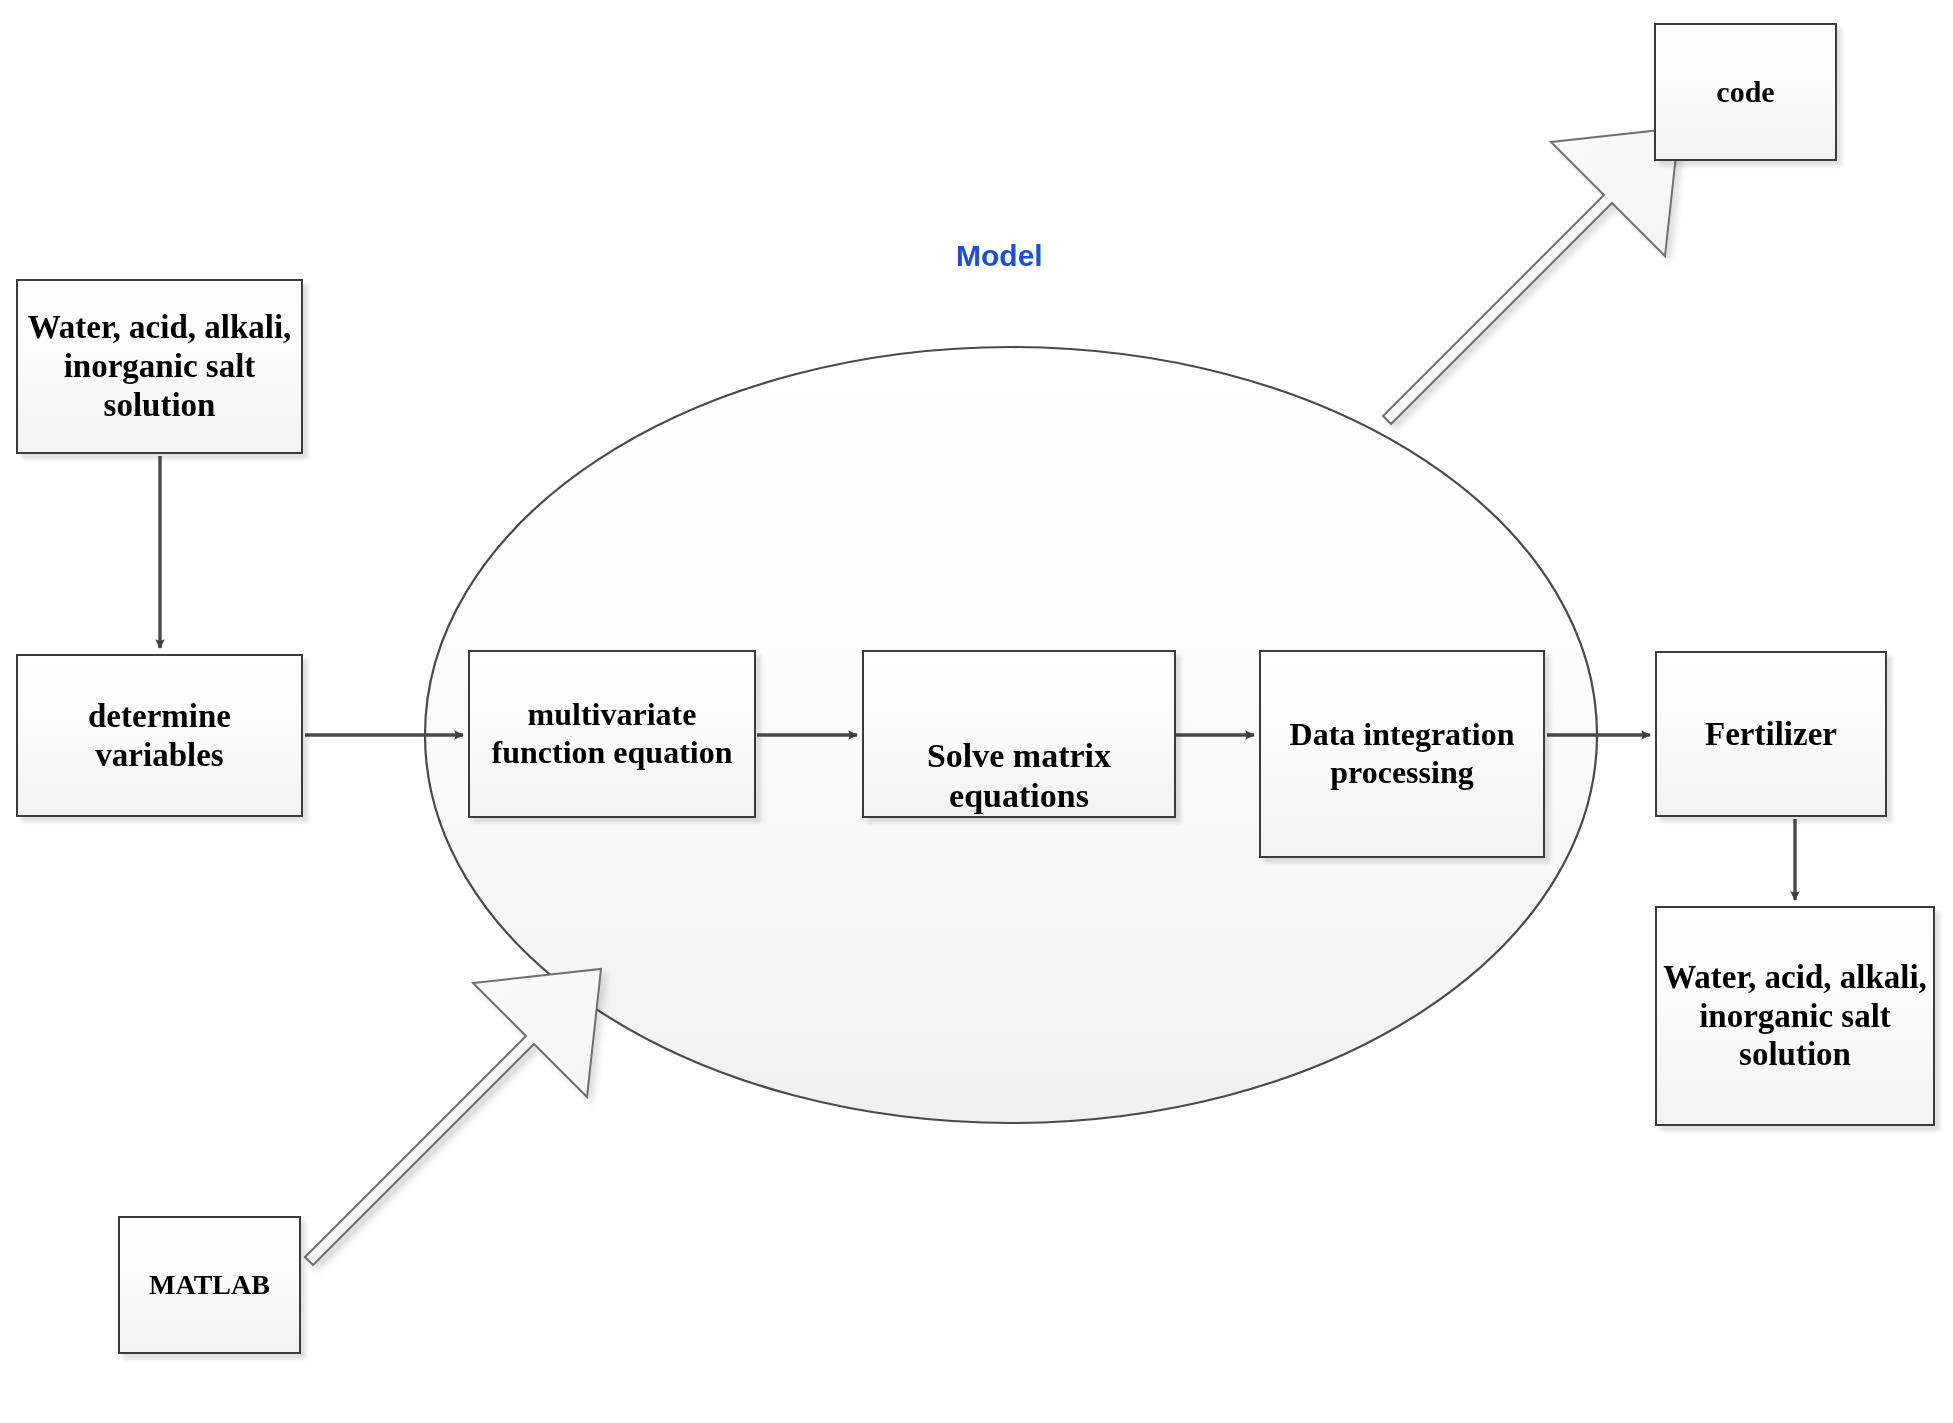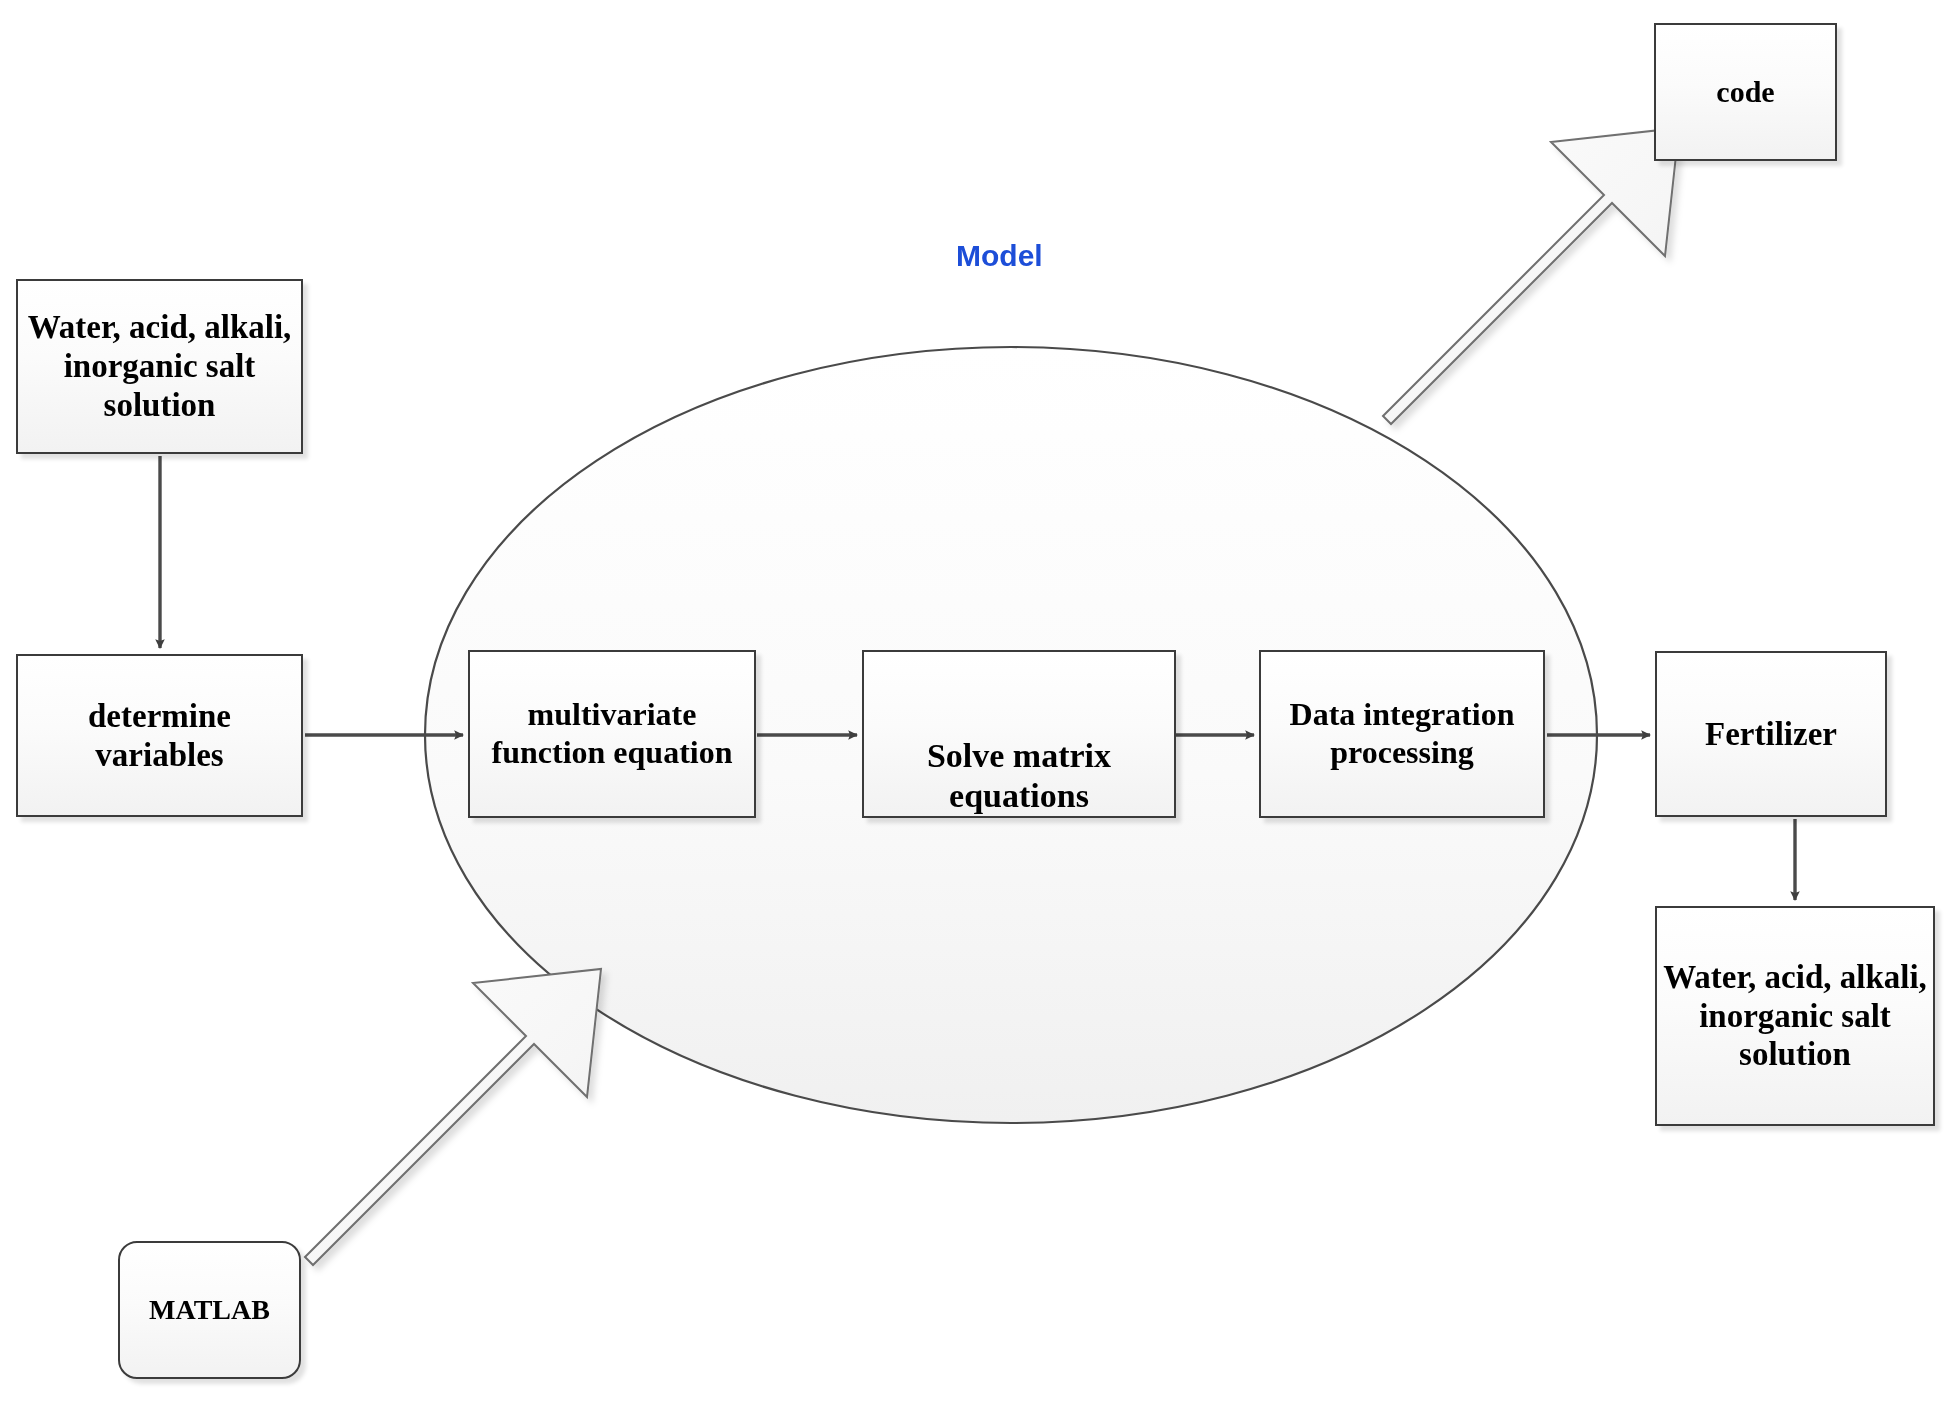--- a/index.html
+++ b/index.html
@@ -48,24 +48,24 @@
     font-weight: bold;
     font-size: 30px;
     color: #1d4ed8;
     z-index: 5;
     white-space: nowrap;
   }
 
   
   #box-input-left   { left: 16px;   top: 279px;  width: 287px; height: 175px; font-size: 33px; }
   #box-determine    { left: 16px;   top: 654px;  width: 287px; height: 163px; font-size: 33px; }
-  #box-matlab       { left: 118px;  top: 1241px; width: 183px; height: 138px; font-size: 28px; border-radius: 19px; }
+  #box-matlab       { left: 118px;  top: 1216px; width: 183px; height: 138px; font-size: 28px; }
   #box-multivariate { left: 468px;  top: 650px;  width: 288px; height: 168px; font-size: 32px; }
   #box-solve        { left: 862px;  top: 650px;  width: 314px; height: 168px; font-size: 34px; align-items: flex-end; }
-  #box-dataint      { left: 1259px; top: 650px;  width: 286px; height: 168px; font-size: 32px; }
+  #box-dataint      { left: 1259px; top: 650px;  width: 286px; height: 208px; font-size: 32px; }
   #box-fertilizer   { left: 1655px; top: 651px;  width: 232px; height: 166px; font-size: 33px; }
   #box-output-right { left: 1655px; top: 906px;  width: 280px; height: 220px; font-size: 33px; }
   #box-code         { left: 1654px; top: 23px;   width: 183px; height: 138px; font-size: 30px; }
   #label-model      { left: 956px;  top: 239px; }
 </style>
 </head>
 <body>
 
 <div id="canvas">
 

